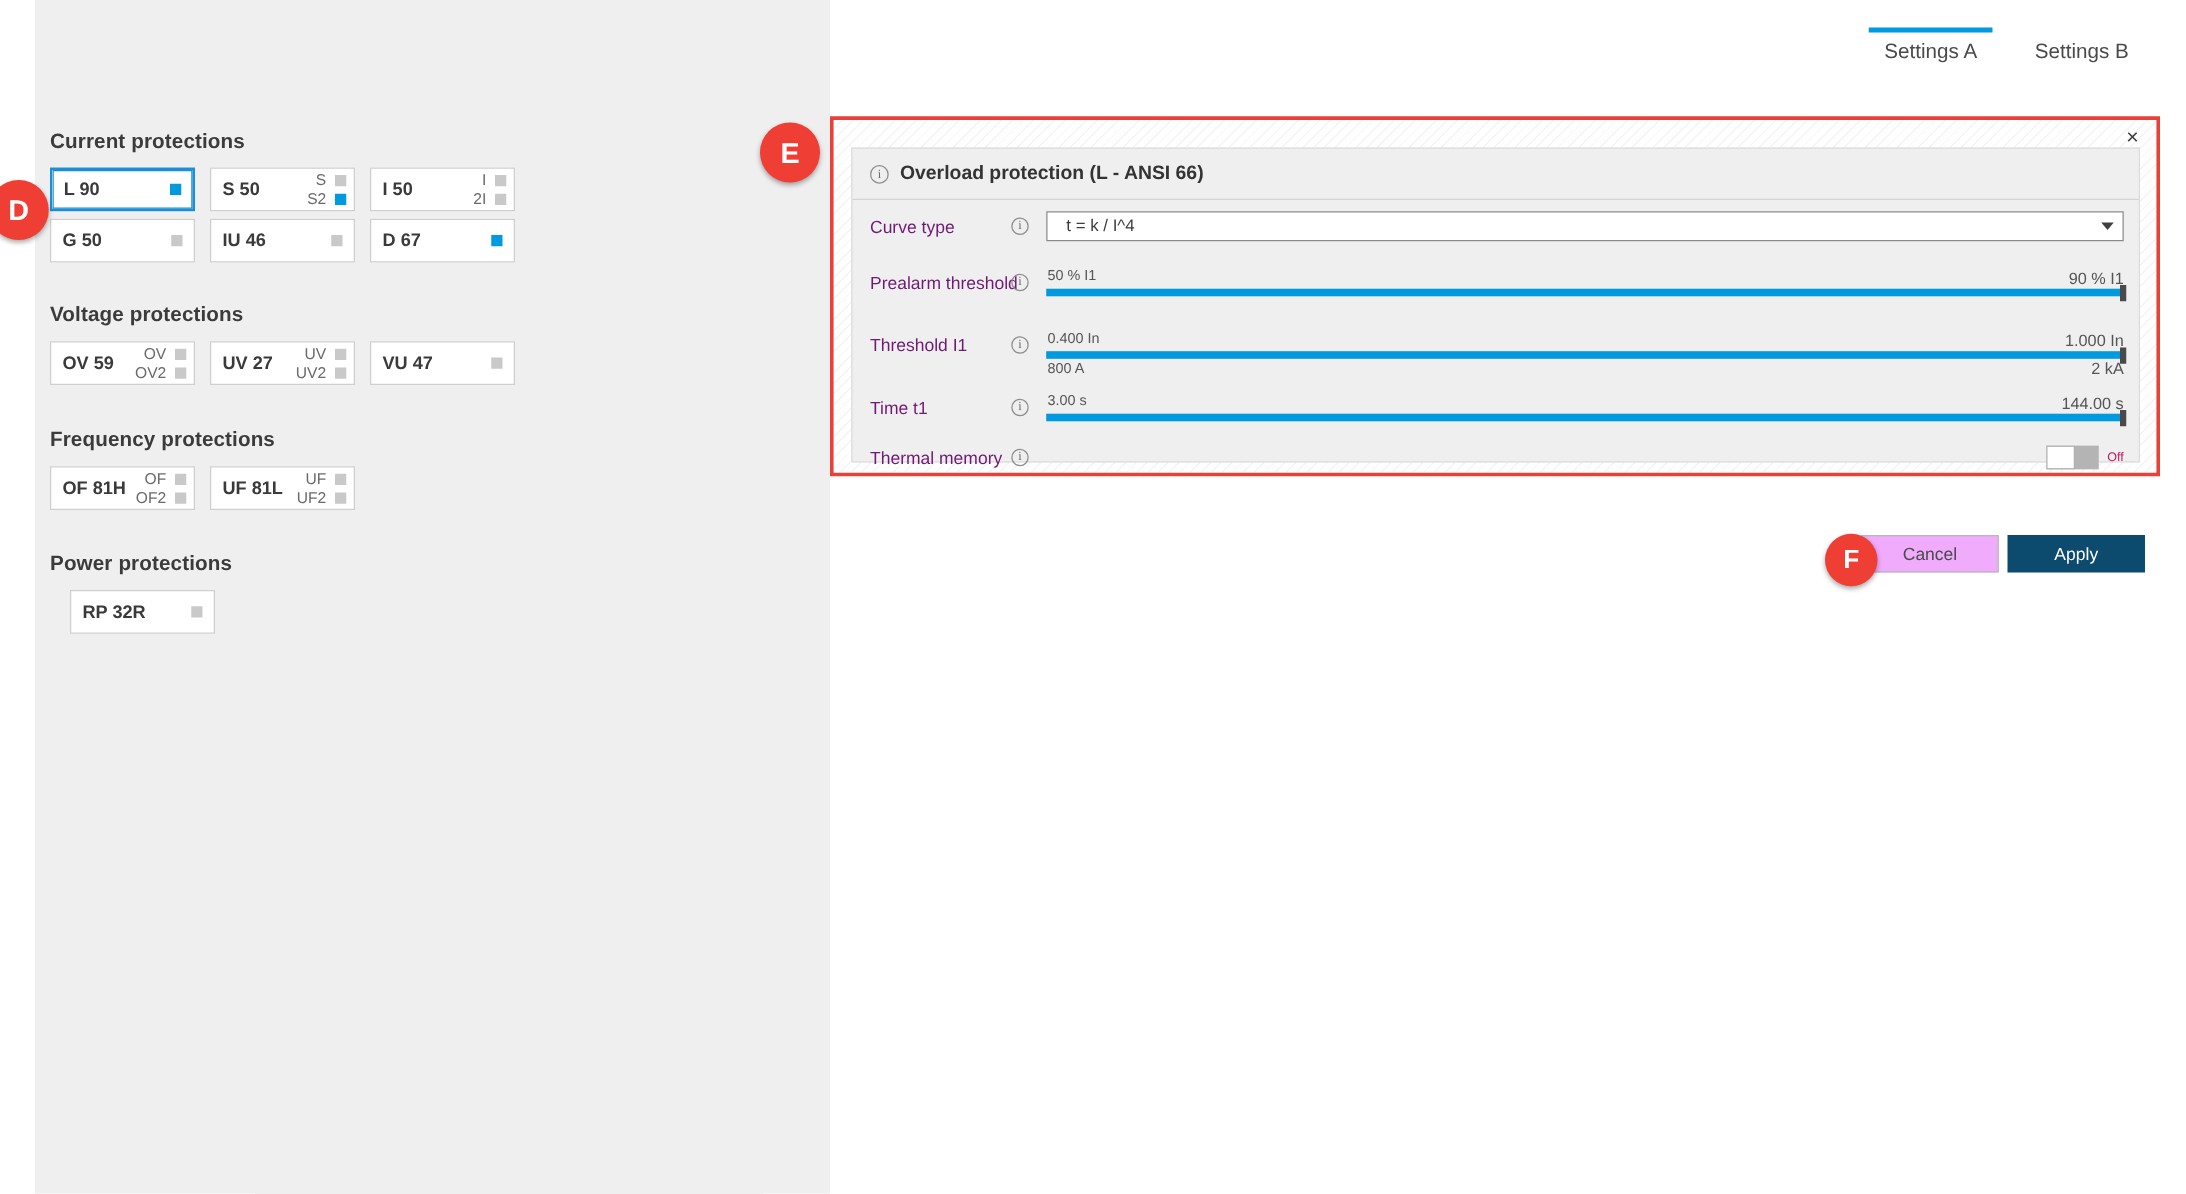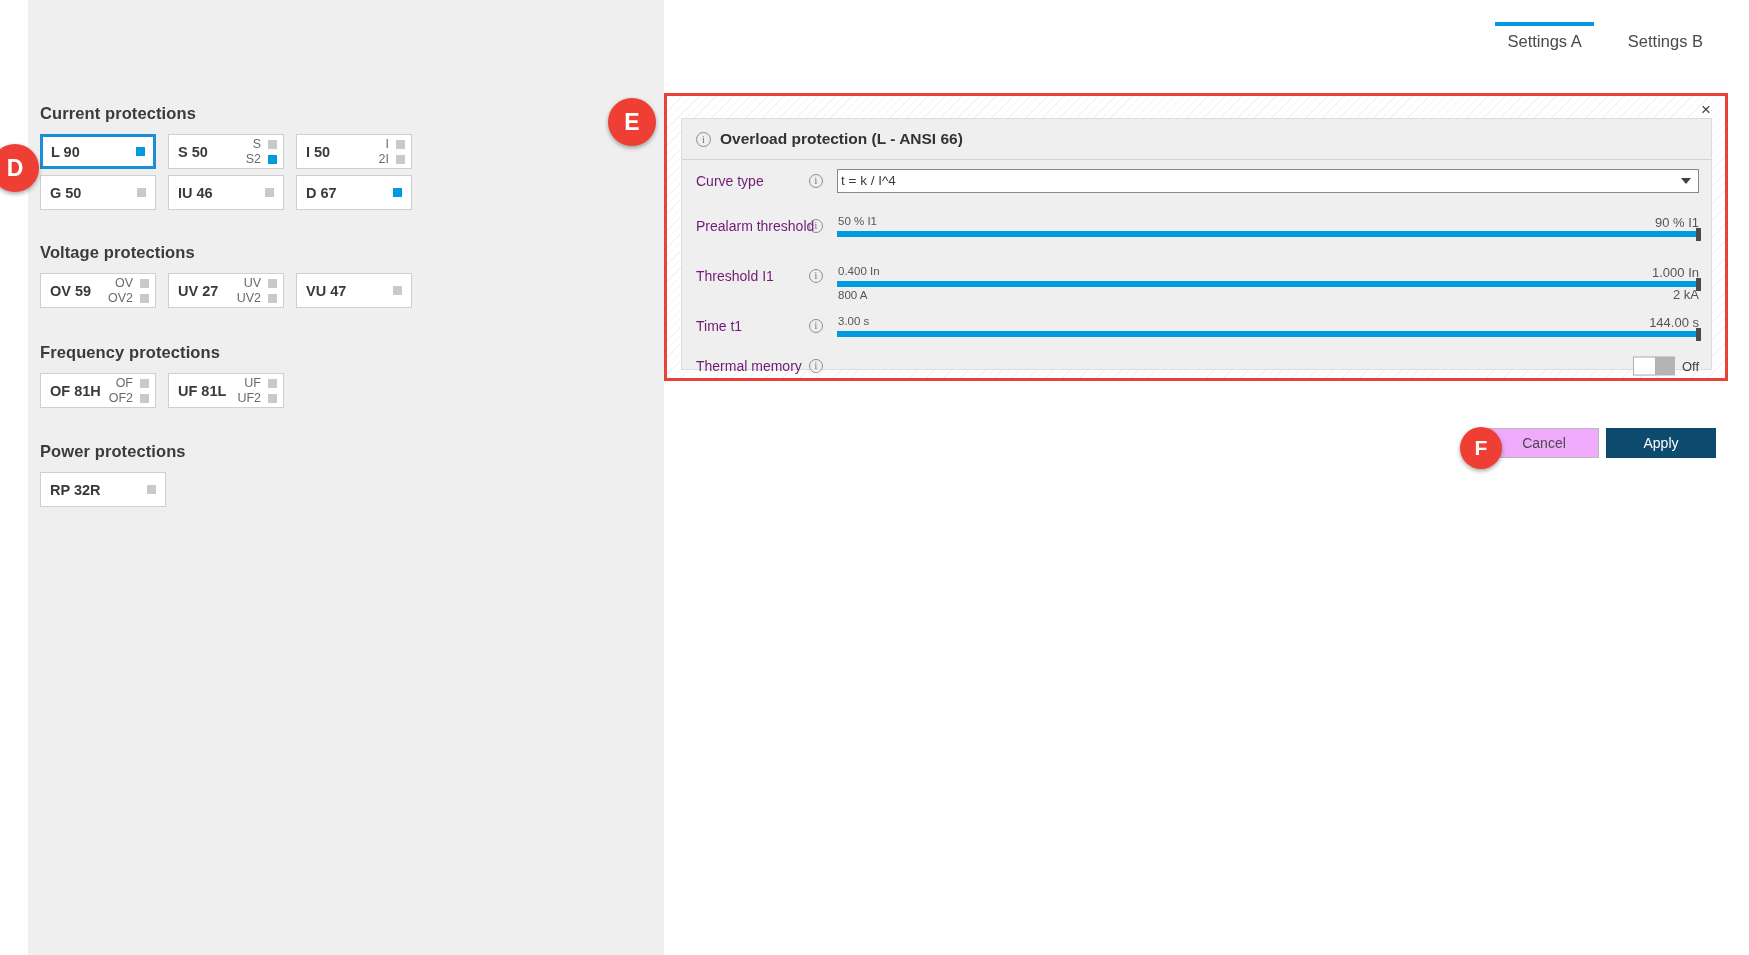--- a/index.html
+++ b/index.html
@@ -214,21 +214,21 @@
   }
 
   
   .select-box {
     position: relative;
     height: 24px;
     background: #ffffff;
     border: 1px solid #8a8a8a;
     display: flex;
     align-items: center;
-    padding: 0 22px 0 3px;
+    padding: 0 22px 0 15px;
     font-size: 13.5px;
     color: #3c3c3c;
     cursor: pointer;
   }
   .select-arrow {
     position: absolute;
     right: 7px; top: 50%;
     transform: translateY(-50%);
     width: 0; height: 0;
     border-left: 5px solid transparent;
@@ -308,22 +308,22 @@
     cursor: pointer;
   }
   .toggle .knob {
     position: absolute;
     left: 0; top: 0;
     width: 23px; height: 19px;
     background: #ffffff;
     border: 1px solid #b0b0b0;
   }
   .toggle-label {
-    font-size: 13px;
-    color: #404040;
+    font-size: 10px;
+    color: #be185d;
   }
 
   
   #actions {
     position: absolute;
     left: 1489px; top: 428px;
     display: flex;
     gap: 7px;
   }
   .btn {
@@ -481,21 +481,21 @@
         </span>
         <span class="sub-row">
           <span class="sub-lbl">UF2</span>
           <span class="led"></span>
         </span>
       </span>
     </div>
 
     <div class="section-title" style="left:12px; top:442px;">Power protections</div>
 
-    <div class="prot-card" style="left:12px; top:472px; width:126px;text-align:right;">
+    <div class="prot-card" style="left:28px; top:472px; width:116px;text-align:right;">
       <span class="prot-code">RP  32R</span>
       <span class="single-led"></span>
     </div>
   </div>
 
   <div id="tabs">
     <div class="tab active">
       <span class="tab-bar"></span>
       <span>Settings A</span>
     </div>

